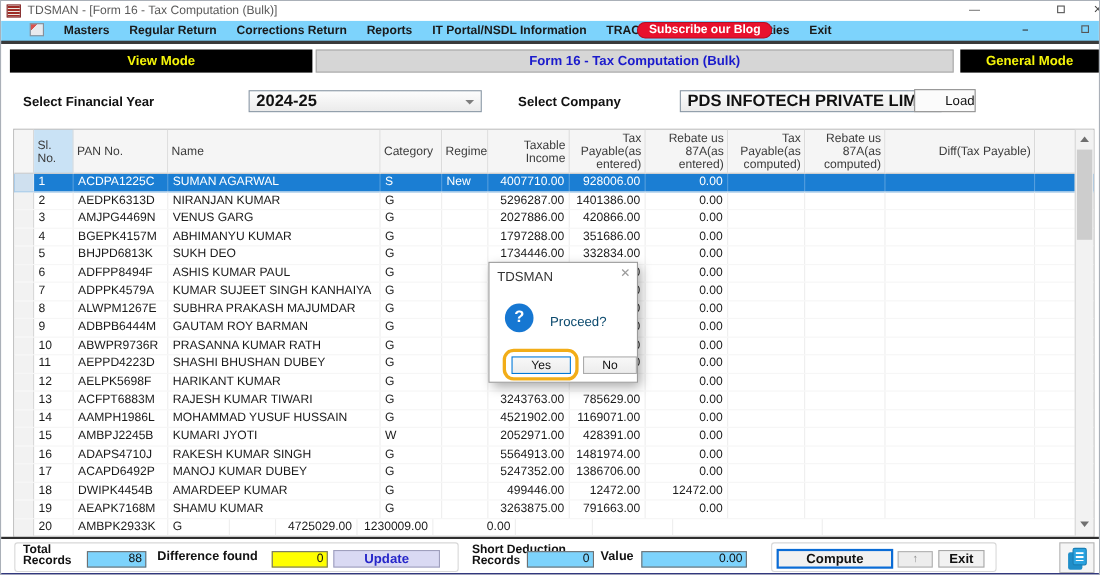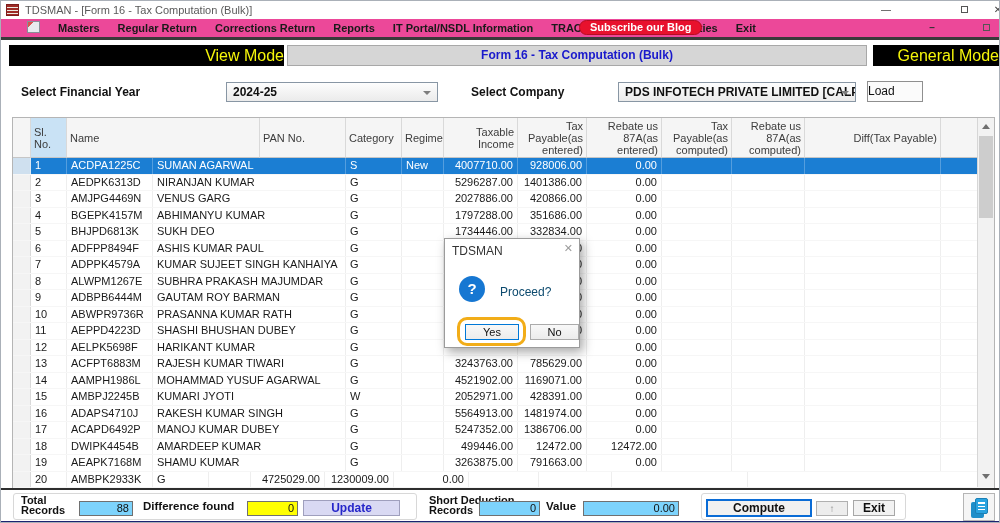--- a/index.html
+++ b/index.html
@@ -9,44 +9,44 @@
 
   
   .titlebar{left:0;top:0;width:1000px;height:18px;background:#fff;}
   .app-icon{left:5px;top:3px;width:13px;height:12px;border:1px solid #7e1d1d;box-sizing:border-box;
     background:repeating-linear-gradient(180deg,#9e2b25 0 2px,#ece9e2 2px 3px);}
   .title-text{left:24px;top:3px;font-size:11px;color:#5a5a5a;}
   .win-ctl{top:2px;width:22px;height:14px;text-align:center;font-size:10px;color:#444;line-height:14px;}
   .restore-glyph{display:inline-block;width:7px;height:7px;border:1px solid #555;box-sizing:border-box;}
 
   
-  .menubar{left:0;top:18px;width:1000px;height:18px;background:#ec4899;border-bottom:3px solid #3a3a3a;box-sizing:content-box;}
+  .menubar{left:0;top:18px;width:1000px;height:18px;background:#7dd3fc;border-bottom:3px solid #3a3a3a;box-sizing:content-box;}
   .form-icon{left:26px;top:2px;width:13px;height:12px;border:1px solid #8a8f98;box-sizing:border-box;
     background:linear-gradient(135deg,#d9534f 0 4px,#e8eaee 4px);}
   .menu-items{left:48px;top:0;height:18px;display:flex;align-items:center;}
   .mitem{font-size:11px;font-weight:bold;color:#1a1a1a;padding:0 9px;line-height:18px;}
   .blog-pill{top:1px;left:578px;height:15px;line-height:13px;padding:0 10px;background:#e8112d;color:#fff;
     font-size:11px;font-weight:bold;border-radius:9px;border:1px solid #b60d22;box-sizing:border-box;}
   .mdi-ctl{top:2px;width:18px;height:14px;text-align:center;font-size:10px;color:#333;line-height:14px;font-weight:bold;}
 
   
   .mode-left{left:8px;top:44px;width:275px;height:21px;background:#000;}
   .mode-center{left:286px;top:44px;width:580px;height:21px;background:#d6d6d6;border:1px solid #a8a8a8;box-sizing:border-box;}
   .mode-right{left:872px;top:44px;width:126px;height:21px;background:#000;}
-  .mode-yellow{color:#f5f50a;font-size:16px;font-weight:normal;text-align:right;line-height:21px;}
+  .mode-yellow{color:#f5f50a;font-size:12px;font-weight:bold;text-align:center;line-height:21px;}
   .mode-blue{color:#1a1acc;font-size:12px;font-weight:bold;text-align:center;line-height:19px;}
 
   
   .blabel{font-size:12px;font-weight:bold;color:#111;}
   .select{height:20px;border:1px solid #8896a4;box-sizing:border-box;background:linear-gradient(#fdfdfd,#ebebeb);
-    font-size:12px;font-weight:bold;color:#111;line-height:18px;padding-left:6px;overflow:hidden;white-space:nowrap;}
+    font-size:15px;font-weight:bold;color:#111;line-height:18px;padding-left:6px;overflow:hidden;white-space:nowrap;}
   .caret{position:absolute;right:6px;top:8px;width:0;height:0;border-left:4px solid transparent;
     border-right:4px solid transparent;border-top:4px solid #7e7e7e;}
-  .load-btn{left:866px;top:80px;width:56px;height:21px;border:1px solid #8f8f8f;background:#fbfbfb;
-    font-size:12px;color:#111;text-align:left;line-height:19px;box-sizing:border-box;}
+  .load-btn{left:830px;top:80px;width:56px;height:21px;border:1px solid #8f8f8f;background:#fbfbfb;
+    font-size:12px;color:#111;text-align:right;line-height:19px;box-sizing:border-box;}
 
   
   .grid{left:11px;top:116px;width:983px;height:371px;border:1px solid #b5b5b5;box-sizing:border-box;background:#fff;}
   .ghead,.trow{display:flex;}
   .ghead{height:40px;}
   .hcell{background:#f5f5f5;border-right:1px solid #d9d9d9;border-bottom:1px solid #c6c6c6;box-sizing:border-box;
     font-size:11px;color:#3c3c3c;padding:1px 3px;display:flex;align-items:center;white-space:pre-line;line-height:12px;overflow:hidden;}
   .hcell.num{justify-content:flex-end;text-align:right;}
   .hcell.c1{background:#c9e2f5;}
   .trow{height:16.5px;line-height:15.5px;border-bottom:1px solid #f6f6f6;box-sizing:border-box;font-size:11px;color:#1a1a1a;}
@@ -146,22 +146,22 @@
   <div class="abs select" style="left:617px;top:81px;width:238px;">
     <span>PDS INFOTECH PRIVATE LIMITED [CALP08143C]</span>
     <span class="caret"></span>
   </div>
   <div class="abs load-btn">Load</div>
 
   <div class="abs grid">
     <div class="ghead">
         <div class="hcell c0"></div>
         <div class="hcell c1">Sl. No.</div>
+        <div class="hcell c2">PAN No.</div>
         <div class="hcell c3">Name</div>
-        <div class="hcell c2">PAN No.</div>
         <div class="hcell c4">Category</div>
         <div class="hcell c5">Regime</div>
         <div class="hcell c6 num">Taxable
 Income</div>
         <div class="hcell c7 num">Tax
 Payable(as
 entered)</div>
         <div class="hcell c8 num">Rebate us
 87A(as
 entered)</div>
@@ -367,21 +367,21 @@
           <div class="tcell c8 num">0.00</div>
           <div class="tcell c9 num"></div>
           <div class="tcell c10 num"></div>
           <div class="tcell c11 num"></div>
           <div class="tcell c12"></div>
         </div>
         <div class="trow">
           <div class="tcell c0"></div>
           <div class="tcell c1">14</div>
           <div class="tcell c2">AAMPH1986L</div>
-          <div class="tcell c3">MOHAMMAD YUSUF AGARWAL</div>
+          <div class="tcell c3">MOHAMMAD YUSUF HUSSAIN</div>
           <div class="tcell c4">G</div>
           <div class="tcell c5"></div>
           <div class="tcell c6 num">4521902.00</div>
           <div class="tcell c7 num">1169071.00</div>
           <div class="tcell c8 num">0.00</div>
           <div class="tcell c9 num"></div>
           <div class="tcell c10 num"></div>
           <div class="tcell c11 num"></div>
           <div class="tcell c12"></div>
         </div>

